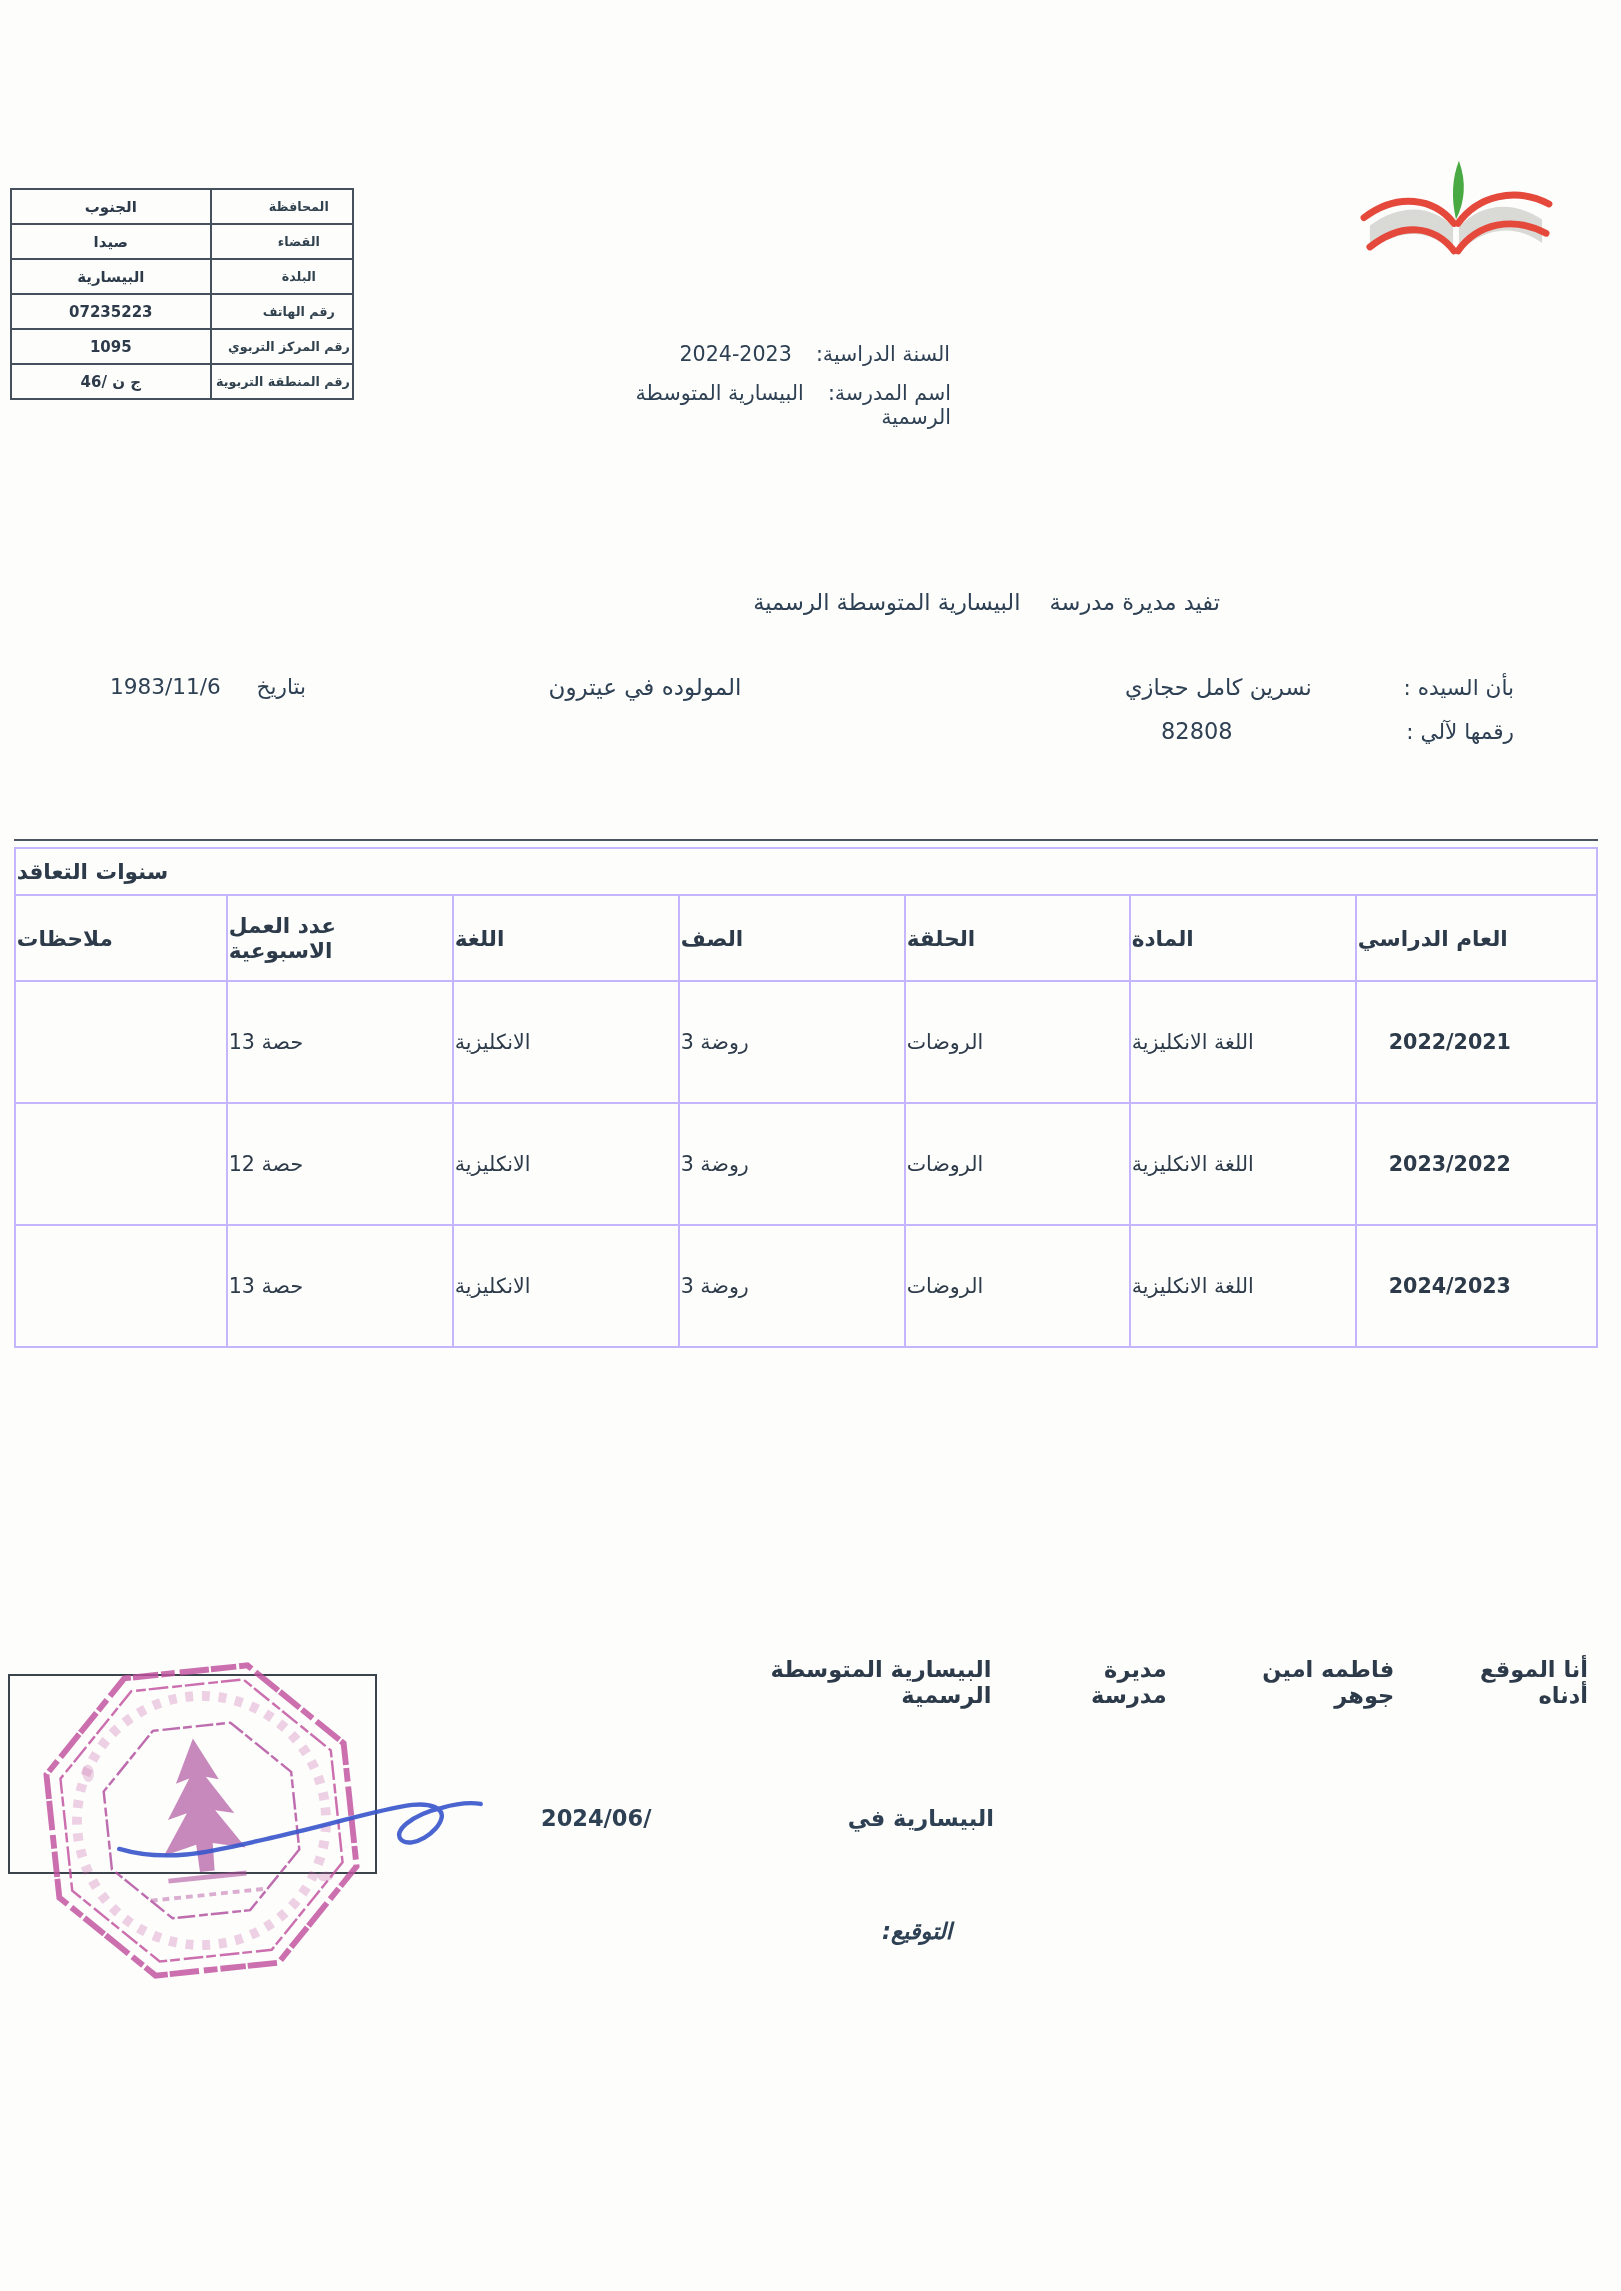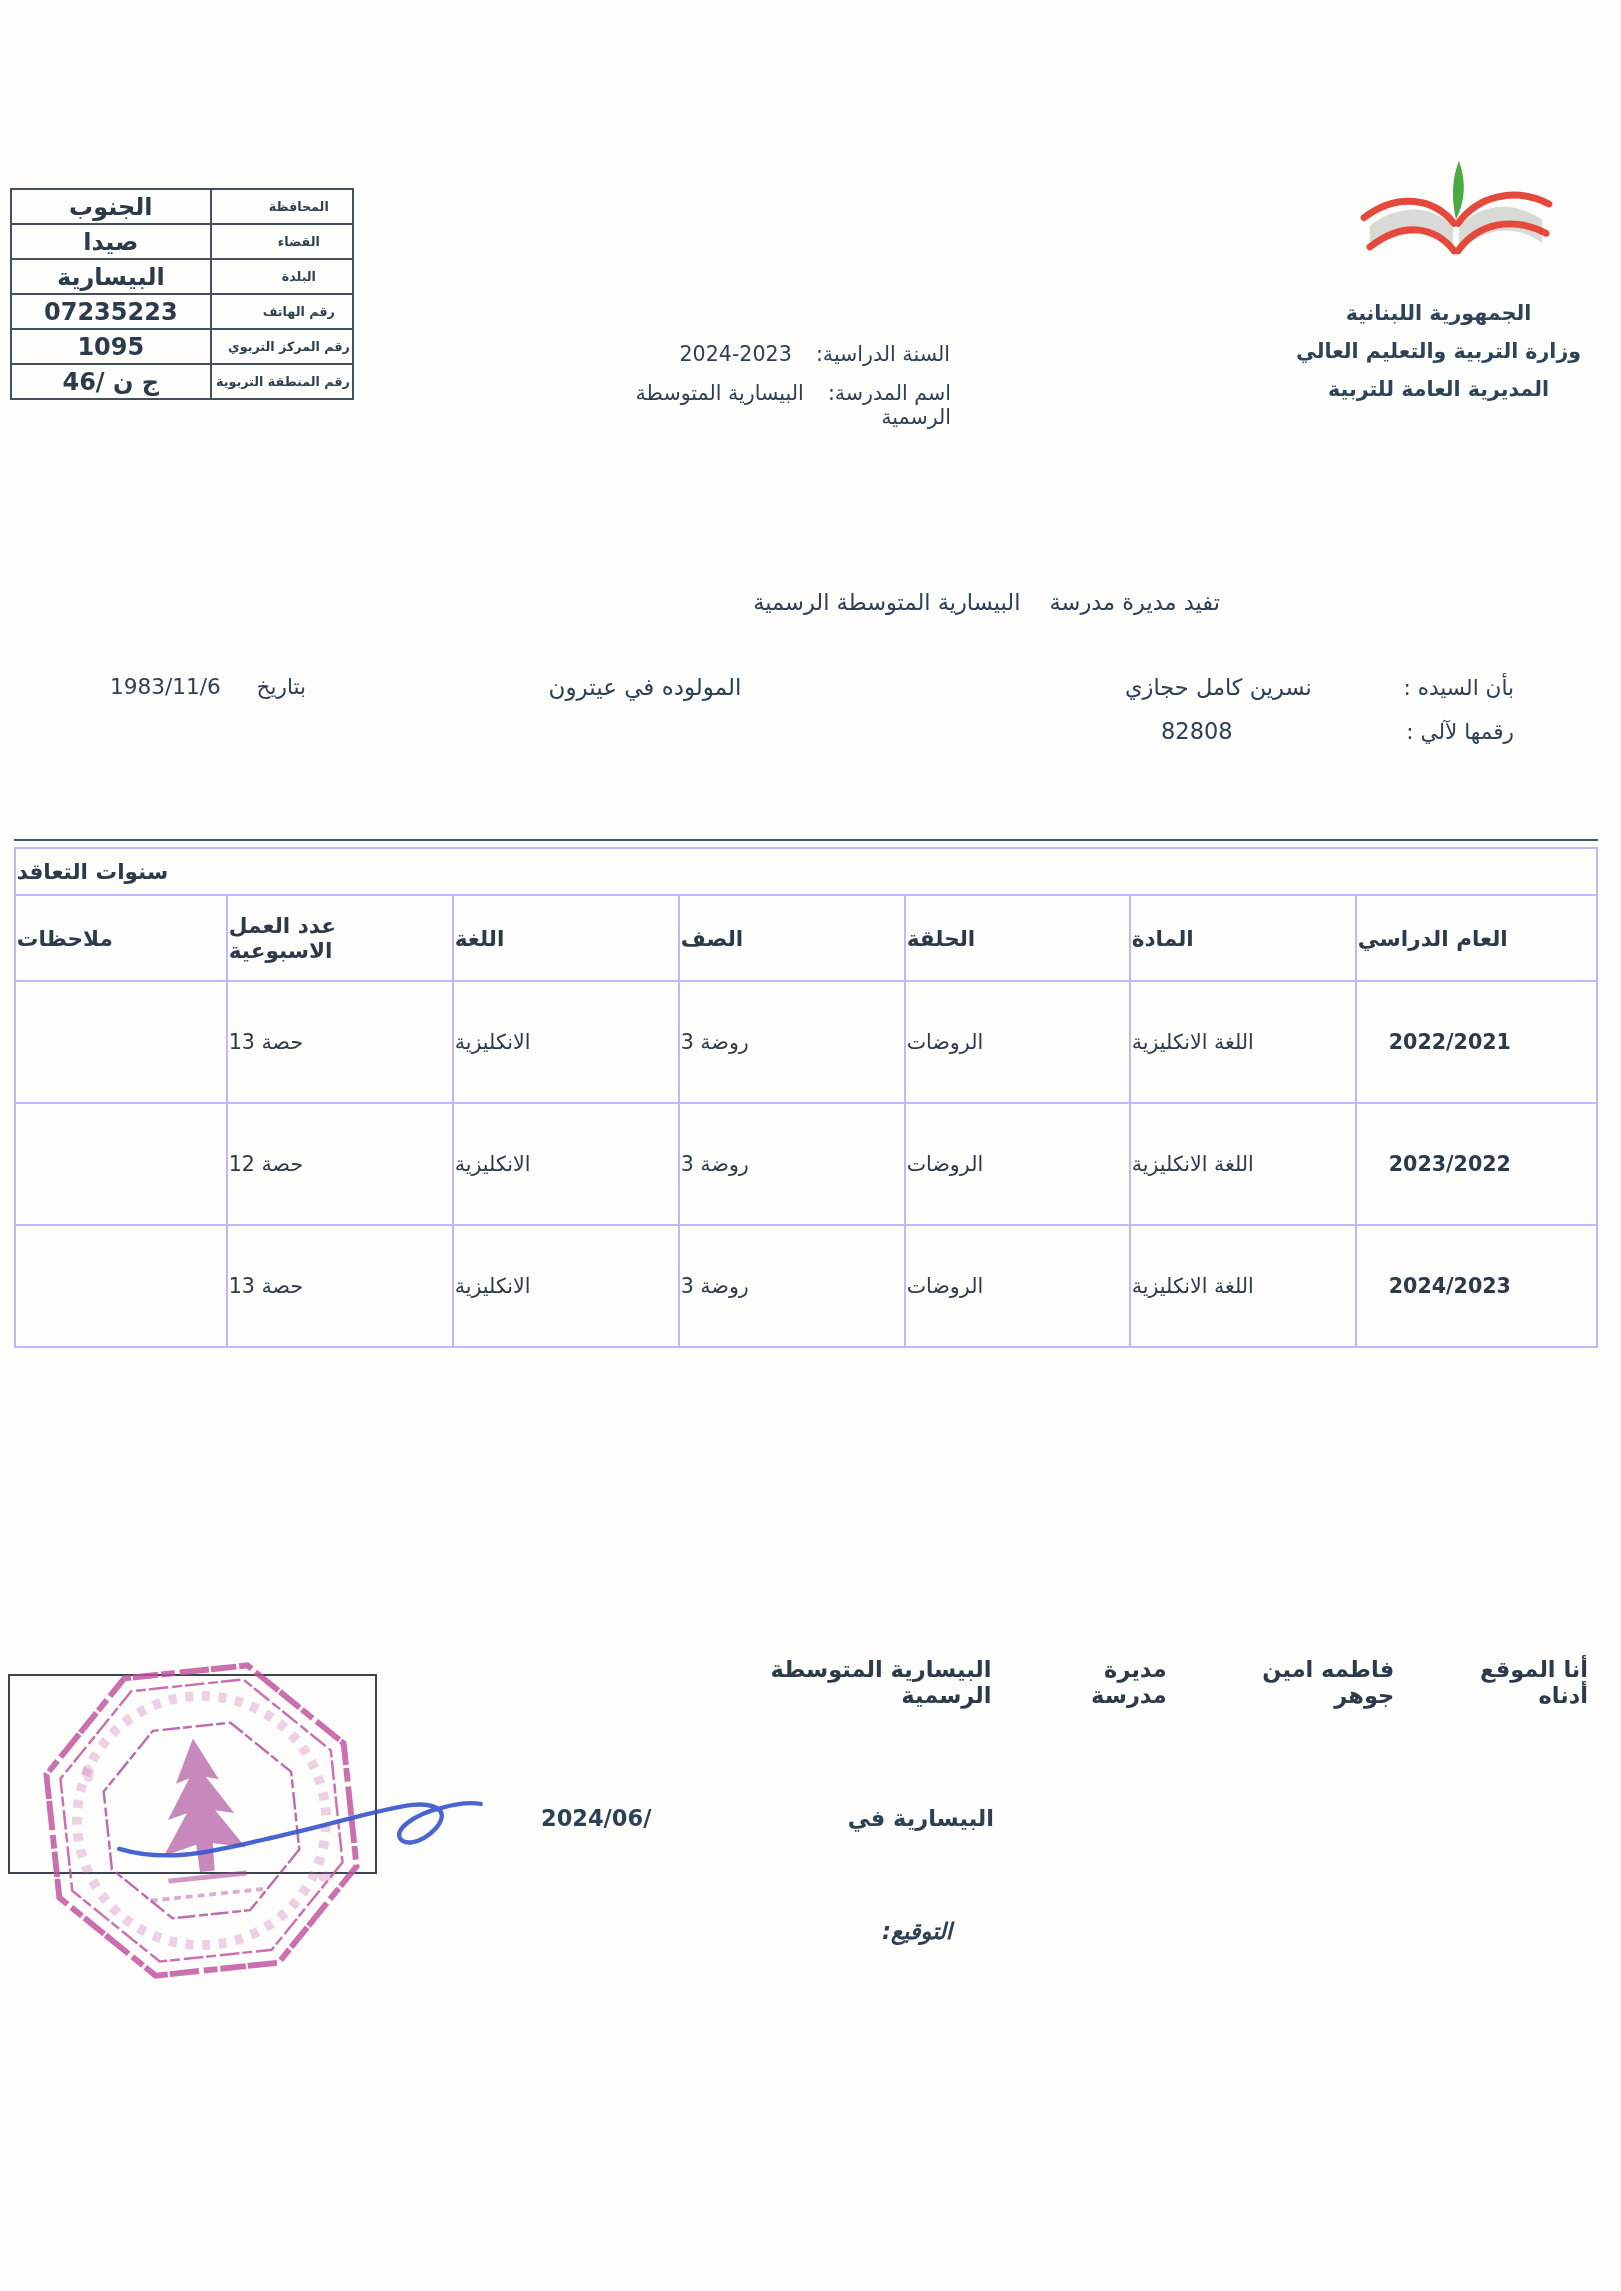--- a/index.html
+++ b/index.html
@@ -9,21 +9,21 @@
   .b{font-weight:normal;}
   .rtl{direction:rtl;unicode-bidi:embed;}
   .flexline{display:flex;direction:rtl;align-items:baseline;}
   .spread{justify-content:space-between;}
 
   
   table.info{border-collapse:collapse;table-layout:fixed;direction:rtl;width:296px;}
   table.info td{border:2px solid #45505c;height:33px;text-align:center;vertical-align:middle;
                 overflow:hidden;padding:0 2px;}
   table.info td.lbl{width:102px;font-size:12.7px;font-weight:600;white-space:nowrap;color:#31424f;padding-left:36px;}
-  table.info td.val{width:194px;font-size:24px;font-weight:bold;color:#2c3a49;margin-left:16px;}
+  table.info td.val{width:194px;font-size:15px;font-weight:bold;color:#2c3a49;margin-left:16px;}
 
   
   .ministry{width:367px;text-align:center;font-size:20.6px;font-weight:600;line-height:38px;color:#2e4356;}
 
   .cert-title{width:627px;text-align:center;font-size:27.4px;font-weight:bold;color:#2b3d50;}
   .hline{font-size:20.6px;}
   .hline .lab{margin-left:17.6px;}
 
   
   table.contract{border-collapse:collapse;table-layout:fixed;direction:rtl;width:1584px;}
@@ -81,25 +81,20 @@
       <path d="M103,6 C111,28 109,48 100,66 C95,44 96,24 103,6 Z" fill="#49a942"></path>
       <path d="M12,72 C45,48 78,52 97,74 L97,100 C75,76 45,74 12,97 Z" fill="#d9d9d6"></path>
       <path d="M188,66 C155,44 122,52 103,74 L103,100 C125,76 158,68 188,90 Z" fill="#d9d9d6"></path>
       <path d="M6,64 C40,38 78,44 98,70" stroke="#e4493c" stroke-width="7" fill="none" stroke-linecap="round"></path>
       <path d="M102,70 C122,42 160,32 195,50" stroke="#e4493c" stroke-width="7" fill="none" stroke-linecap="round"></path>
       <path d="M12,94 C45,68 78,72 98,98" stroke="#e4493c" stroke-width="7" fill="none" stroke-linecap="round"></path>
       <path d="M102,98 C122,70 158,62 192,80" stroke="#e4493c" stroke-width="7" fill="none" stroke-linecap="round"></path>
     </svg>
   </div>
 
-  <div class="ministry abs rtl" style="left:1255px;top:294px;">
-    <div>الجمهورية اللبنانية</div>
-    <div>وزارة التربية والتعليم العالي</div>
-    <div>المديرية العامة للتربية</div>
-  </div>
 
 
   <div class="hline abs rtl" style="left:617px;top:342px;width:333px;text-align:right;">
     <span class="lab">السنة الدراسية:</span>
     <span class="b">2023-2024</span>
   </div>
 
   <div class="hline abs rtl" style="left:588px;top:381px;width:363px;text-align:right;">
     <span class="lab">اسم المدرسة:</span>
     <span class="b">البيسارية المتوسطة الرسمية</span>

